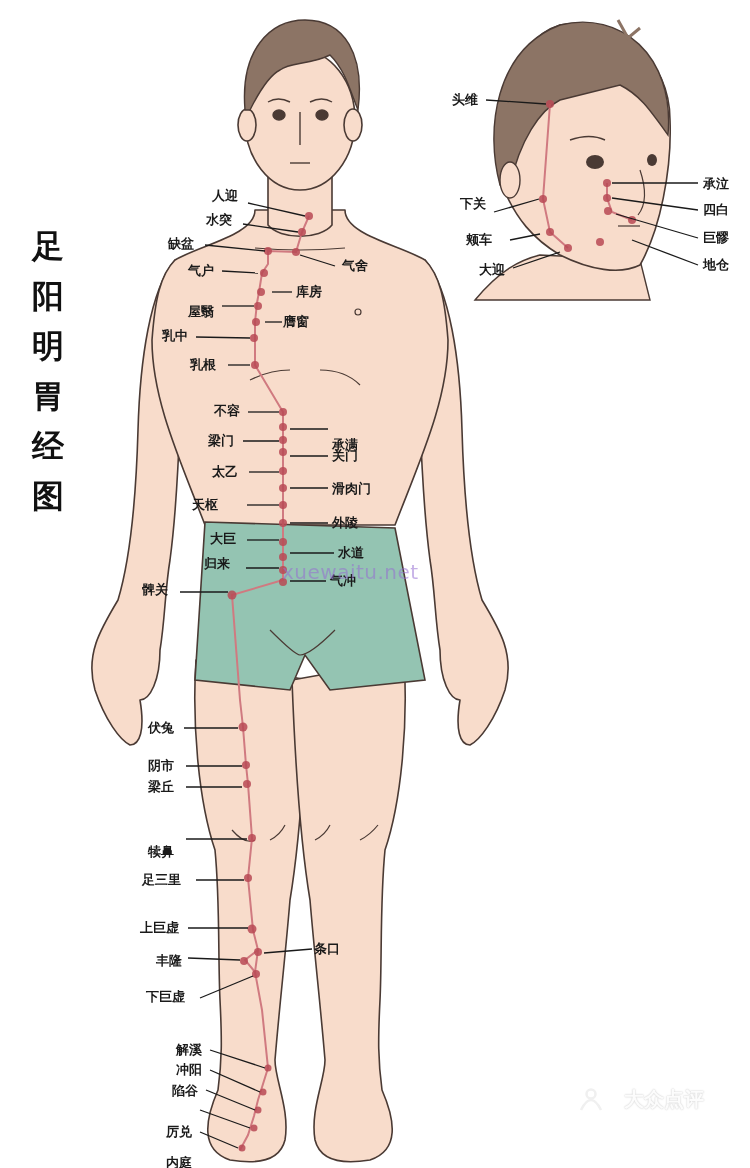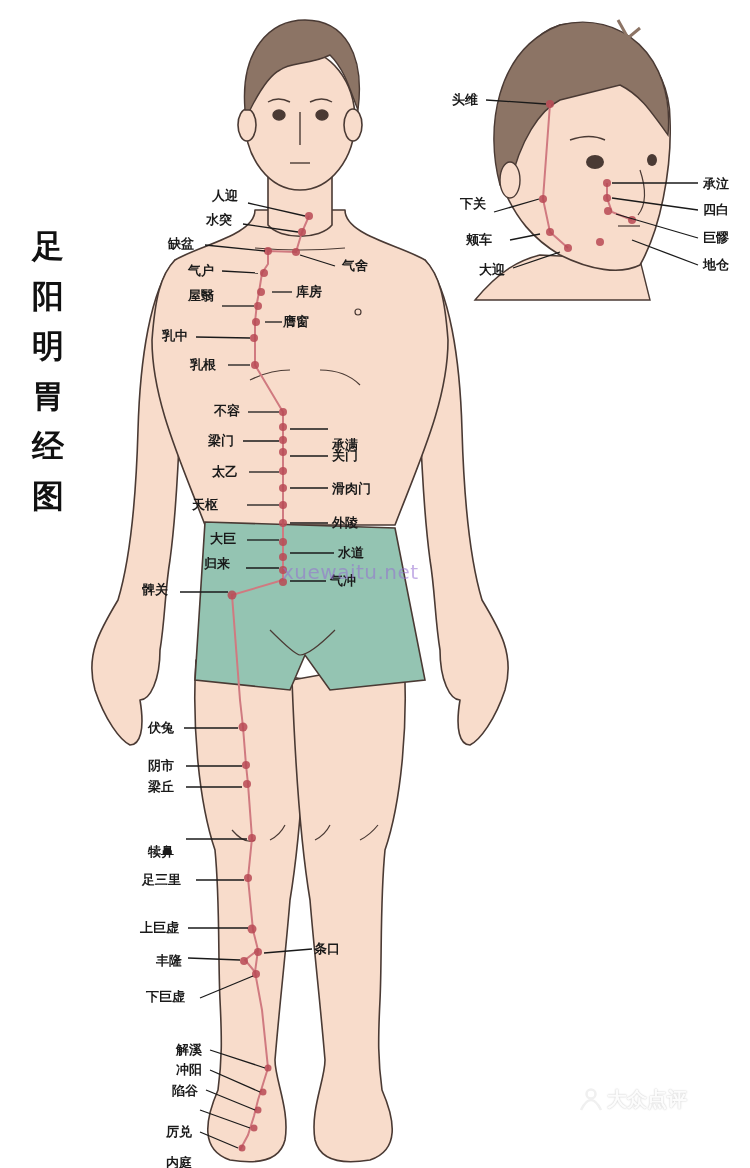--- a/index.html
+++ b/index.html
@@ -6,21 +6,21 @@
   body { width: 750px; height: 1168px; position: relative; overflow: hidden;
          font-family: "DejaVu Sans", "Liberation Sans", sans-serif; }
   #stage { position: absolute; left: 0; top: 0; width: 750px; height: 1168px; }
   .title-col { position: absolute; left: 28px; top: 228px; width: 40px;
                display: flex; flex-direction: column; align-items: center; gap: 14px; }
   .title-col span { font-size: 32px; font-weight: bold; color: #111; line-height: 36px; }
   .lbl { position: absolute; font-size: 13px; font-weight: bold; color: #1a1a1a;
          white-space: nowrap; line-height: 16px; text-align: right; }
   .watermark { position: absolute; left: 282px; top: 560px; font-size: 20px;
                color: rgba(150,110,210,0.55); letter-spacing: 0.5px; }
-  .brand { position: absolute; left: 578px; top: 1086px; display: flex; align-items: center; gap: 3px;
+  .brand { position: absolute; left: 578px; top: 1086px; display: flex; align-items: center; gap: 20px;
            color: rgba(255,255,255,0.9); font-size: 20px; font-weight: bold;
            text-shadow: 0 0 1px #ddd, 0 0 2px #ccc; }
   .brand svg { display: block; }
 </style>
 </head>
 <body>
 
 <div id="stage">
 
   <svg width="750" height="1168" viewBox="0 0 750 1168" style="position:absolute;left:0;top:0">
@@ -207,21 +207,21 @@
     <span class="lbl" style="left:460px;top:196px">下关</span>
     <span class="lbl" style="left:466px;top:232px">颊车</span>
     <span class="lbl" style="left:479px;top:262px">大迎</span>
   </div>
 
   <div>
     <span class="lbl" style="left:212px;top:188px">人迎</span>
     <span class="lbl" style="left:206px;top:212px">水突</span>
     <span class="lbl" style="left:168px;top:236px">缺盆</span>
     <span class="lbl" style="left:188px;top:263px">气户</span>
-    <span class="lbl" style="left:188px;top:288px">屋翳</span>
+    <span class="lbl" style="left:188px;top:304px">屋翳</span>
     <span class="lbl" style="left:162px;top:328px">乳中</span>
     <span class="lbl" style="left:190px;top:357px">乳根</span>
     <span class="lbl" style="left:214px;top:403px">不容</span>
     <span class="lbl" style="left:208px;top:433px">梁门</span>
     <span class="lbl" style="left:212px;top:464px">太乙</span>
     <span class="lbl" style="left:192px;top:497px">天枢</span>
     <span class="lbl" style="left:210px;top:531px">大巨</span>
     <span class="lbl" style="left:204px;top:556px">归来</span>
     <span class="lbl" style="left:142px;top:582px">髀关</span>
     <span class="lbl" style="left:148px;top:720px">伏兔</span>

